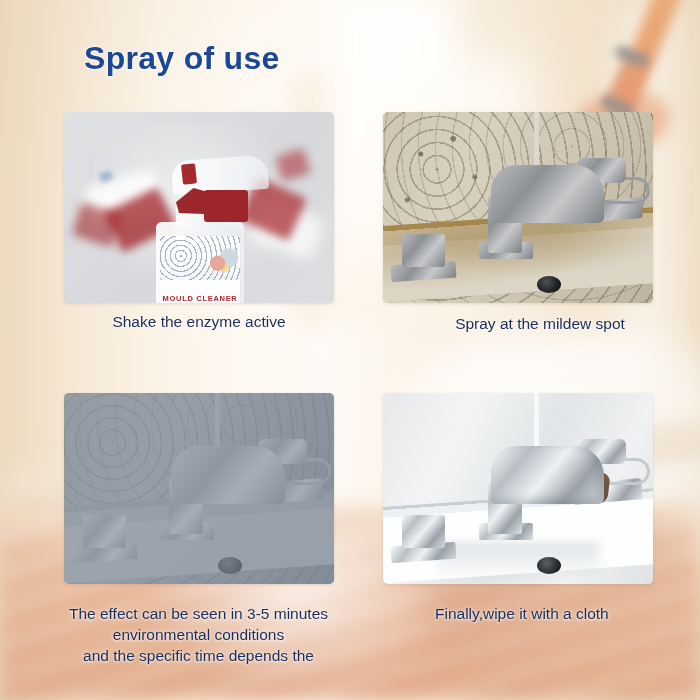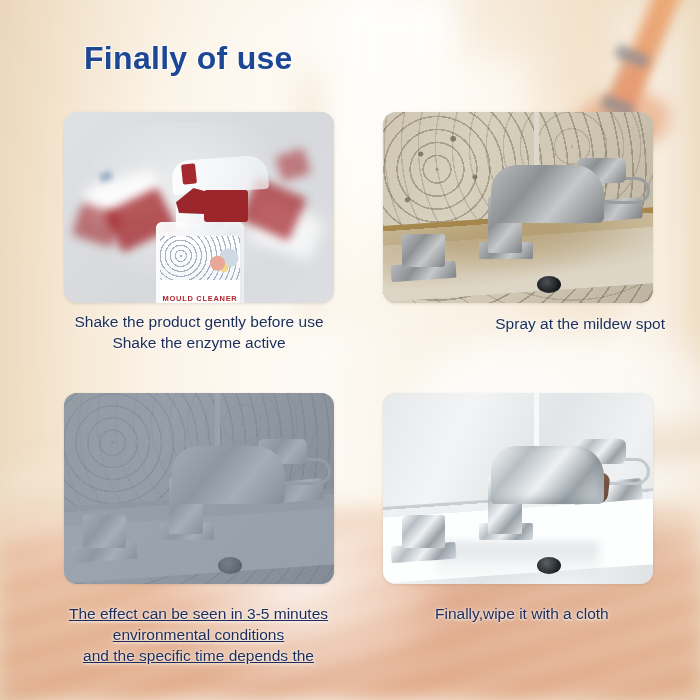--- a/index.html
+++ b/index.html
@@ -129,21 +129,21 @@
     color:#1c4795;
     text-shadow:
       0 0 3px rgba(255,255,255,.95),
       1px 1px 0 rgba(255,255,255,.6),
       -1px -1px 0 rgba(255,255,255,.5);
   }
 
   
   .panel {
     position:absolute; overflow:hidden;
-    border-radius:13px;
+    border-radius:5px;
     background:#d9dbdd;
     box-shadow:0 1px 3px rgba(120,100,70,.18);
   }
   .ph { position:absolute; }
 
   
   #panel-1 { left:64px; top:112px; width:270px; height:191px; background:#dcdde0; }
   .p1-bg { inset:0; background:linear-gradient(135deg,#e0e1e3 0%,#d6d8db 55%,#dcdee1 100%); }
   .p1-glow { left:30px; top:10px; width:210px; height:170px;
     background:radial-gradient(ellipse at 45% 45%,rgba(255,255,255,.55),rgba(255,255,255,0) 70%); }
@@ -388,22 +388,22 @@
   }
 
   
   .caption {
     position:absolute;
     color:#1b2d58;
     font-size:15.5px; line-height:21px;
     text-shadow:0 0 4px rgba(255,255,255,.85), 0 1px 2px rgba(255,255,255,.7);
   }
   #cap-1 { left:44px; top:311px; width:310px; text-align:center; }
-  #cap-2 { left:415px; top:313px; width:250px; text-align:right; }
-  #cap-3 { left:36px; top:603px; width:325px; text-align:center;text-decoration:underline; }
+  #cap-2 { left:415px; top:313px; width:250px; text-align:center; }
+  #cap-3 { left:36px; top:603px; width:325px; text-align:center; }
   #cap-4 { left:415px; top:603px; width:250px; text-align:left;padding-left:20px; }
   .caption .line { display:block; white-space:nowrap; }
 </style>
 </head>
 <body>
 
 <div id="bg-photo">
   <div class="bg-layer bg-wall"></div>
   <div class="bg-layer bg-door"></div>
   <div class="bg-layer bg-window"></div>
@@ -416,21 +416,21 @@
   <div class="bg-layer bg-floor-light"></div>
   <div class="bg-layer bg-floor-shadow"></div>
   <div class="bg-layer bg-hand"></div>
   <div class="bg-layer bg-tool-neck"></div>
   <div class="bg-layer bg-tool-handle"></div>
   <div class="bg-layer bg-tool-band1"></div>
   <div class="bg-layer bg-tool-band2"></div>
   <div class="bg-layer bg-vignette"></div>
 </div>
 
-<div id="title">Finally of use</div>
+<div id="title">Spray of use</div>
 
 <div class="panel" id="panel-1">
   <div class="ph p1-bg"></div>
   <div class="ph p1-glow"></div>
   <div class="ph p1-white-blur1"></div>
   <div class="ph p1-white-blur2"></div>
   <div class="ph p1-red-blur2"></div>
   <div class="ph p1-red-blur1"></div>
   <div class="ph p1-red-blur3"></div>
   <div class="ph p1-red-blur4"></div>
@@ -441,21 +441,20 @@
   <div class="ph p1-red-c"></div>
   <div class="ph p1-red-a"></div>
   <div class="ph p1-red-b"></div>
   <div class="ph p1-label">
     <div class="p1-label-art"></div>
     <div class="p1-label-text">MOULD CLEANER</div>
   </div>
 </div>
 
 <div class="caption" id="cap-1">
-  <span class="line">Shake the product gently before use</span>
   <span class="line">Shake the enzyme active</span>
 </div>
 
 <div class="panel" id="panel-2">
   <div class="fc-wall"></div>
   <div class="fc-grout"></div>
   <div class="fc-counter"></div>
   <div class="fc-handle-r-plate"></div>
   <div class="fc-handle-r-lever"></div>
   <div class="fc-handle-r"></div>

